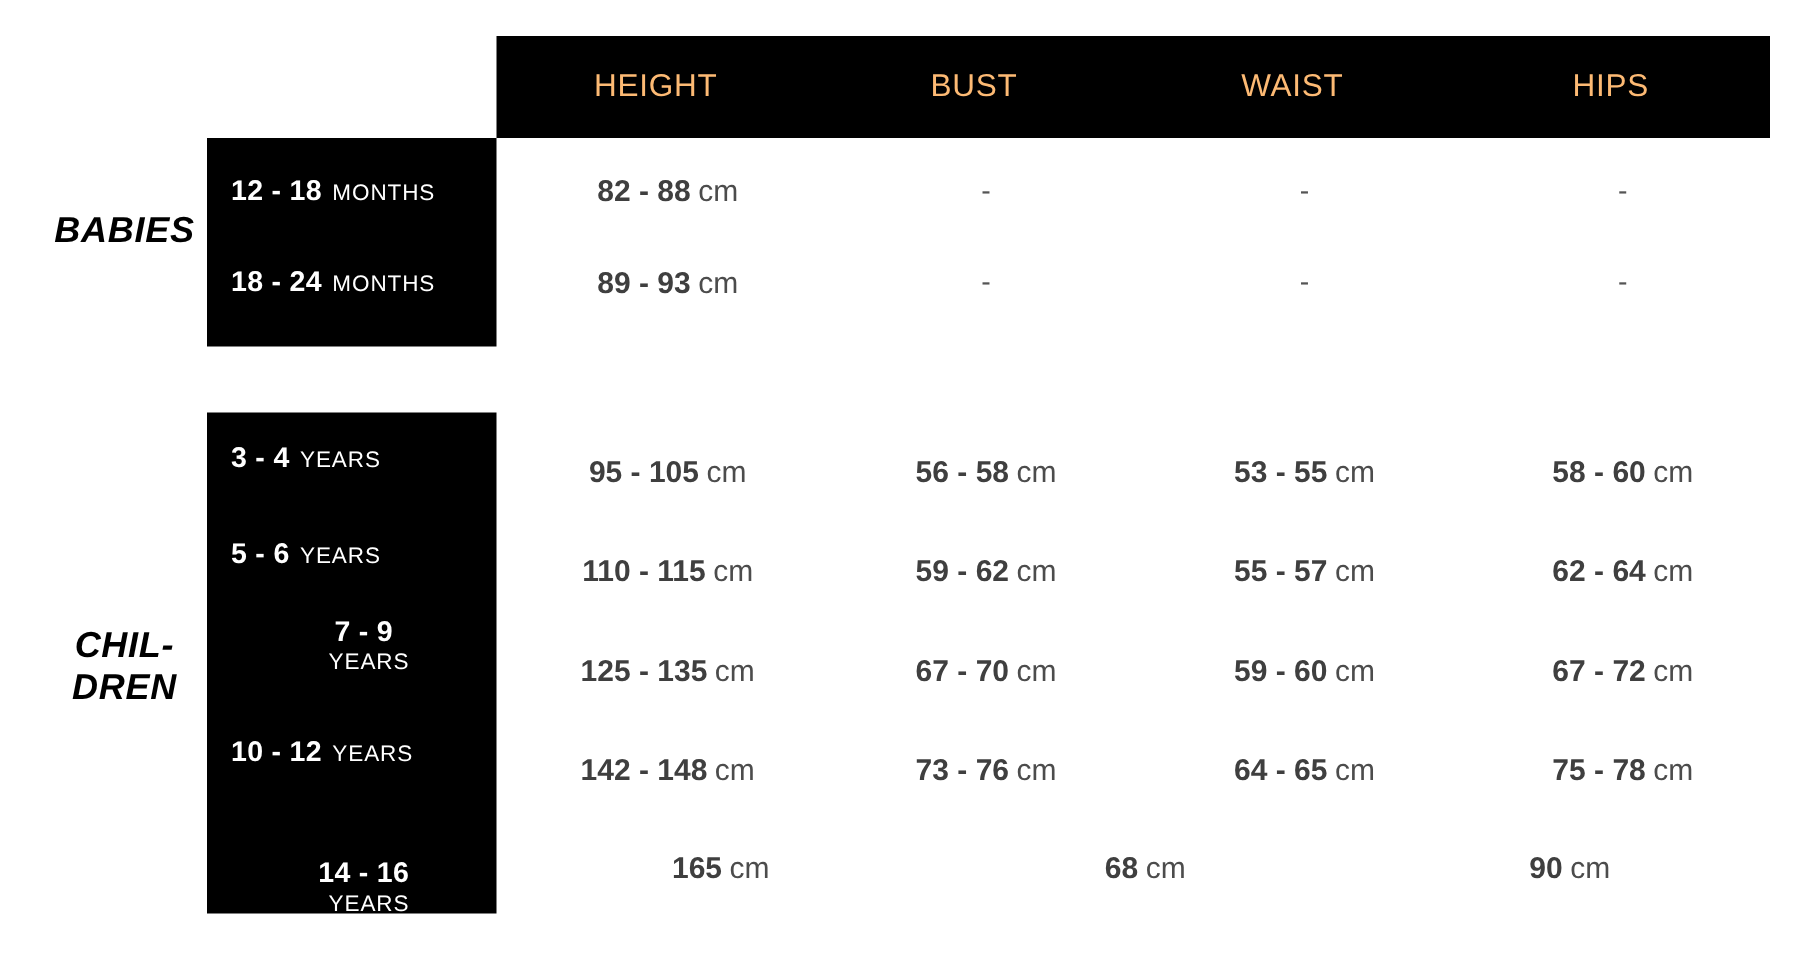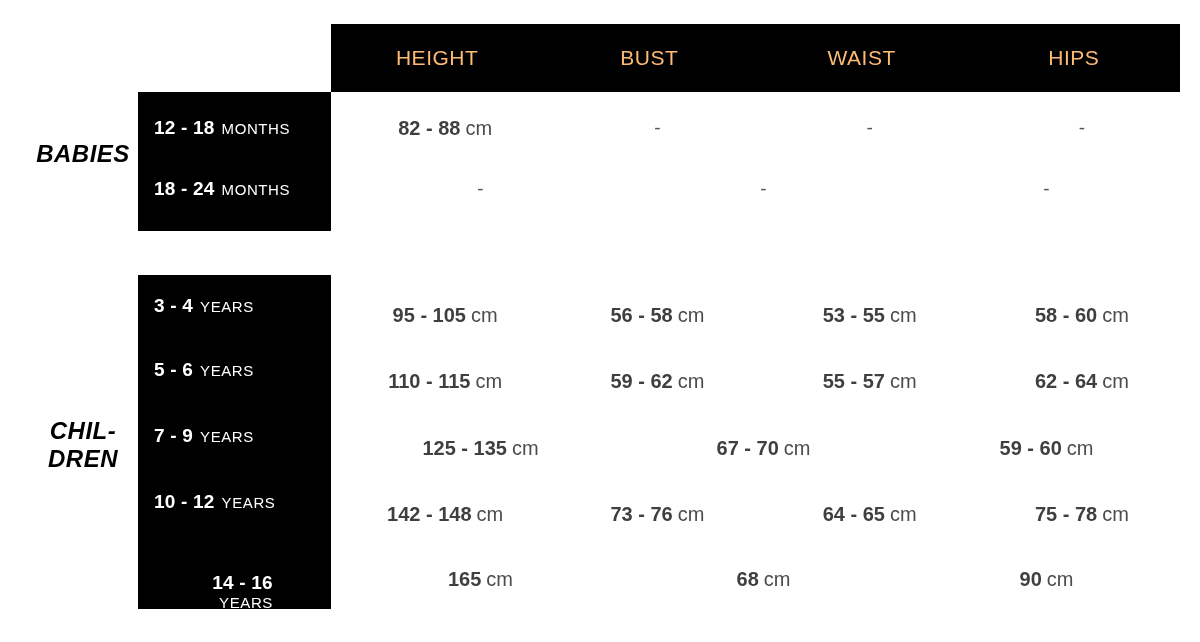--- a/index.html
+++ b/index.html
@@ -148,20 +148,23 @@
     <div class="data-cell dash">-</div>
     <div class="data-cell dash">-</div>
     <div class="data-cell dash">-</div>
   </div>
 
   <div class="size-row" style="top:164px;">
     <span class="size-num">18 - 24</span>
     <span class="size-unit">MONTHS</span>
   </div>
   <div class="data-row" style="top:164px;">
+    <div class="data-cell">
+      <span class="val">89 - 93</span><span class="unit">cm</span>
+    </div>
     <div class="data-cell dash">-</div>
     <div class="data-cell dash">-</div>
     <div class="data-cell dash">-</div>
   </div>
 
   <div class="label-block" id="children-block"></div>
   <div class="group-title" id="children-title">
     <div>CHIL-</div>
     <div>DREN</div>
   </div>
@@ -197,33 +200,36 @@
       <span class="val">59 - 62</span><span class="unit">cm</span>
     </div>
     <div class="data-cell">
       <span class="val">55 - 57</span><span class="unit">cm</span>
     </div>
     <div class="data-cell">
       <span class="val">62 - 64</span><span class="unit">cm</span>
     </div>
   </div>
 
-  <div class="size-row" style="top:411px;">
+  <div class="size-row" style="top:411px;flex-direction:column;">
     <span class="size-num">7 - 9</span>
     <span class="size-unit">YEARS</span>
   </div>
   <div class="data-row kids" style="top:423px;">
     <div class="data-cell">
       <span class="val">125 - 135</span><span class="unit">cm</span>
     </div>
     <div class="data-cell">
       <span class="val">67 - 70</span><span class="unit">cm</span>
     </div>
     <div class="data-cell">
       <span class="val">59 - 60</span><span class="unit">cm</span>
+    </div>
+    <div class="data-cell">
+      <span class="val">67 - 72</span><span class="unit">cm</span>
     </div>
   </div>
 
   <div class="size-row" style="top:477px;">
     <span class="size-num">10 - 12</span>
     <span class="size-unit">YEARS</span>
   </div>
   <div class="data-row kids" style="top:489px;">
     <div class="data-cell">
       <span class="val">142 - 148</span><span class="unit">cm</span>

